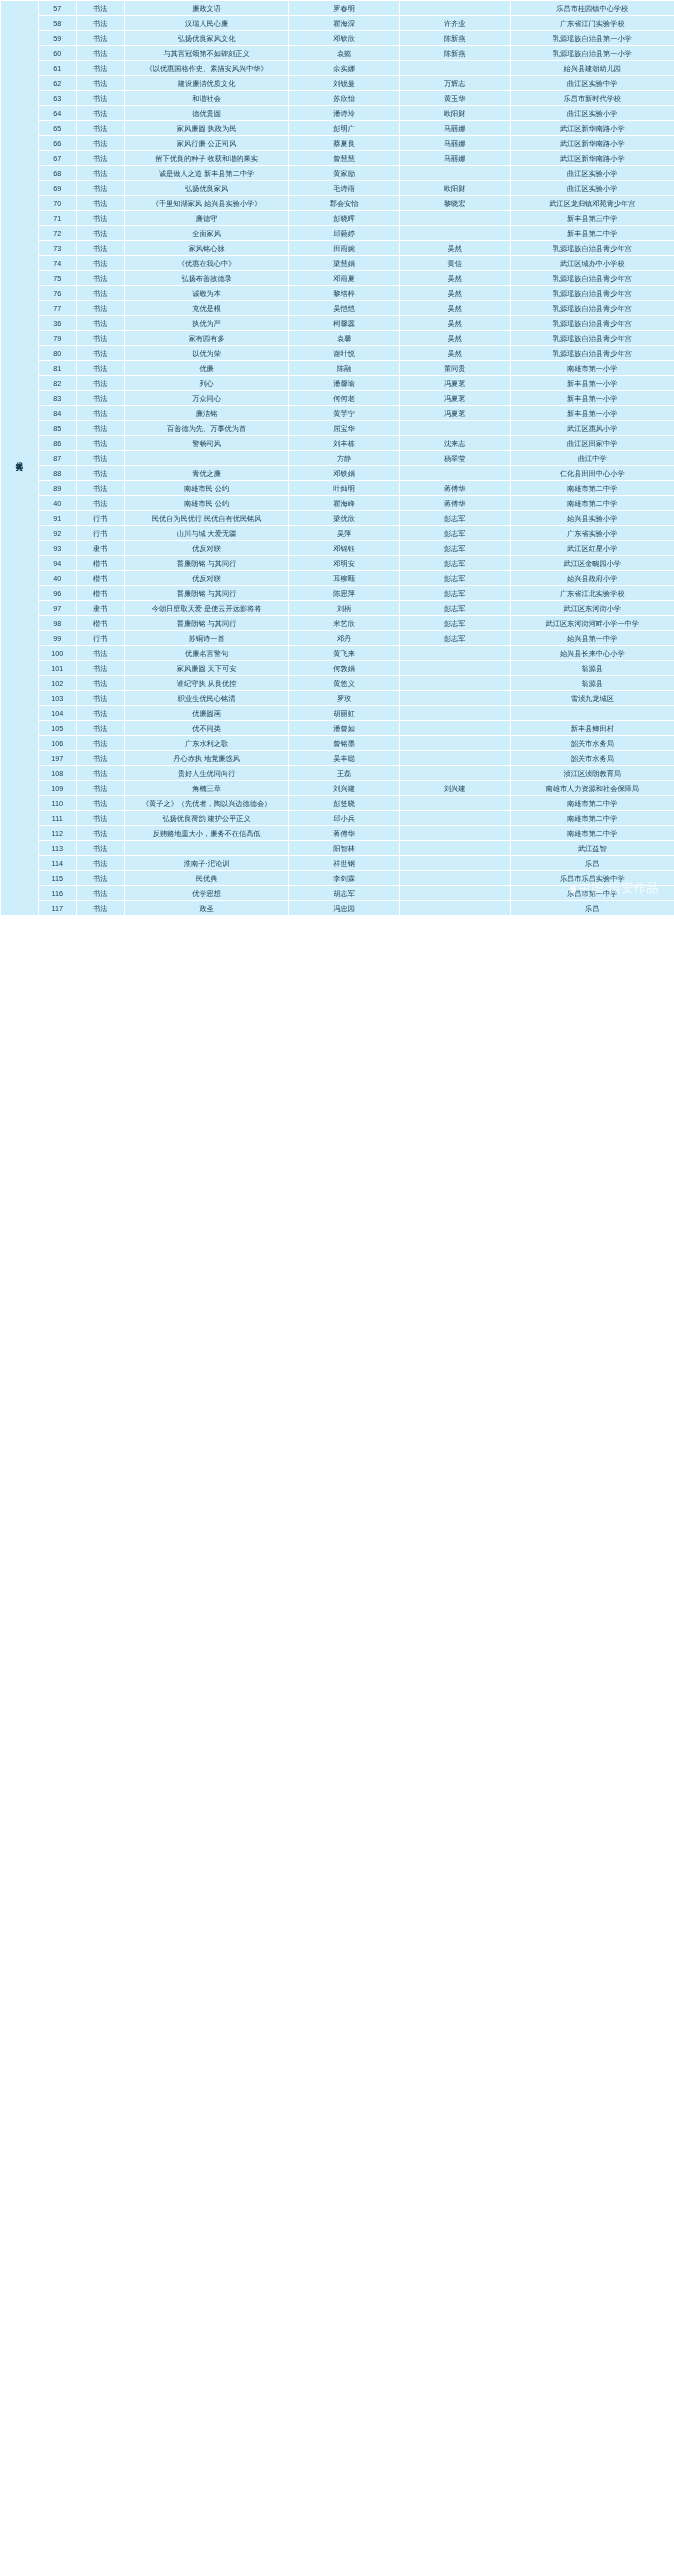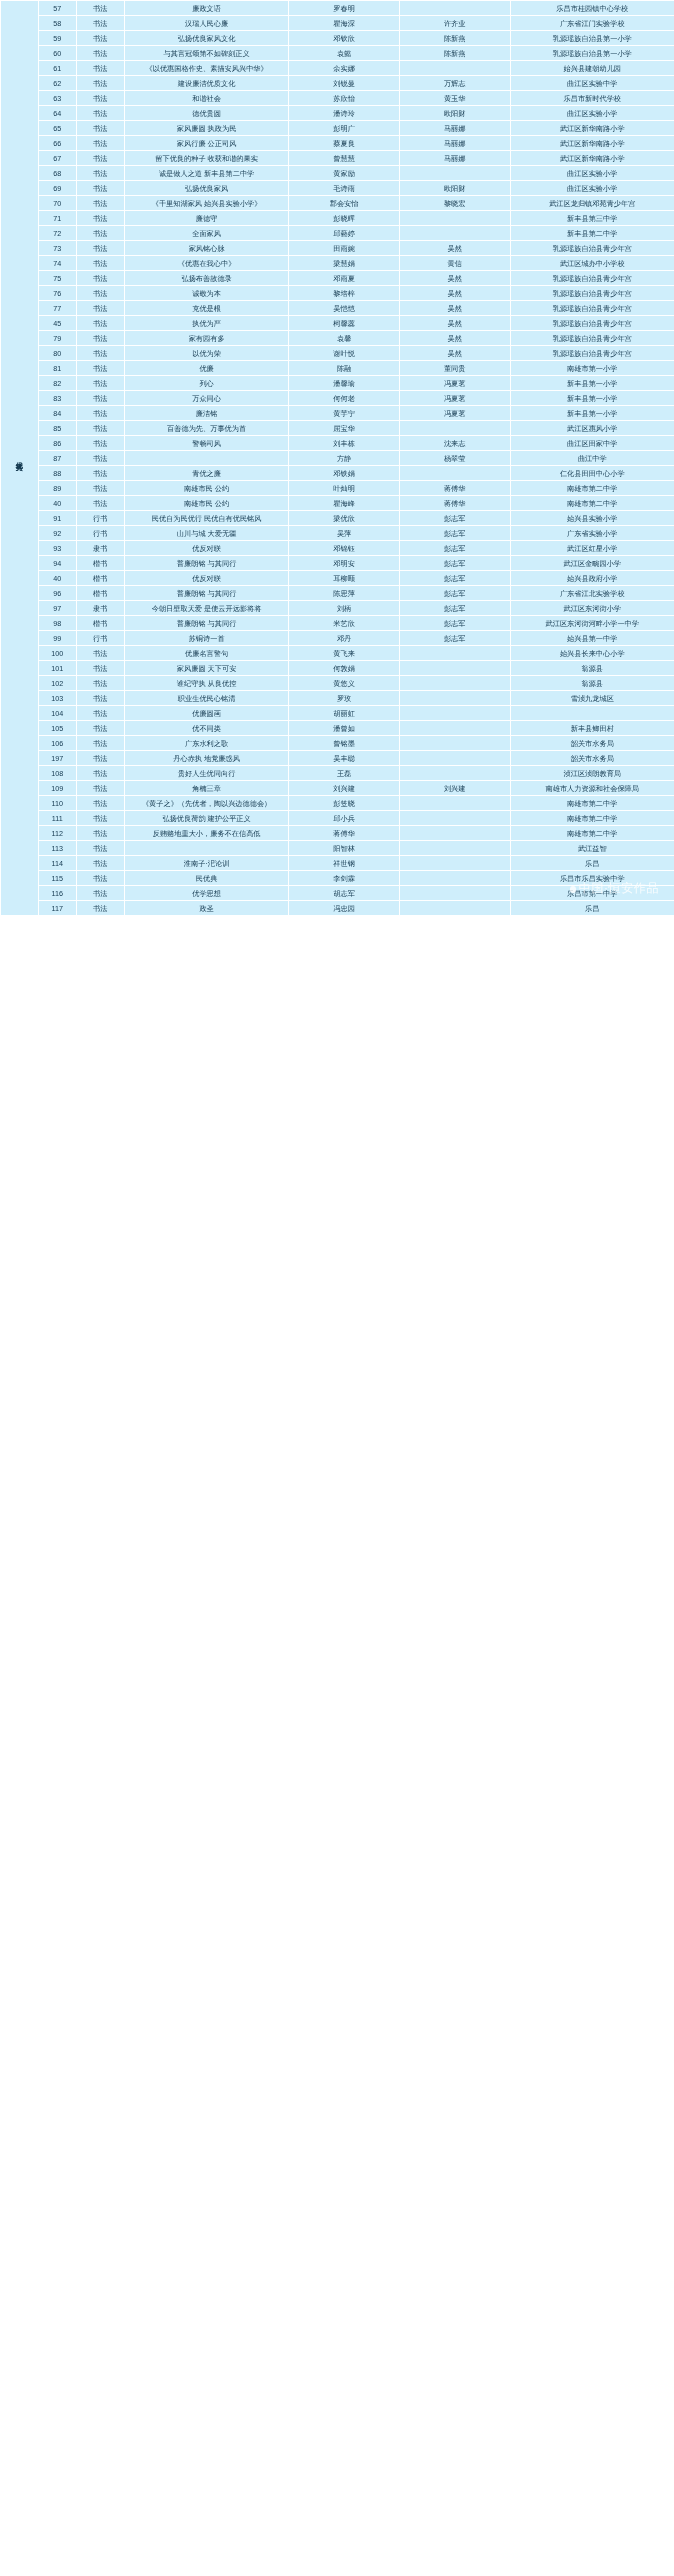--- a/index.html
+++ b/index.html
@@ -216,21 +216,21 @@
         </tr>
         <tr>
           <td class="num">77</td>
           <td class="cat">书法</td>
           <td class="title">克优是根</td>
           <td class="author">吴恺恺</td>
           <td class="adviser">吴然</td>
           <td class="unit">乳源瑶族自治县青少年宫</td>
         </tr>
         <tr>
-          <td class="num">45</td>
+          <td class="num">36</td>
           <td class="cat">书法</td>
           <td class="title">执优为严</td>
           <td class="author">柯馨蕊</td>
           <td class="adviser">吴然</td>
           <td class="unit">乳源瑶族自治县青少年宫</td>
         </tr>
         <tr>
           <td class="num">79</td>
           <td class="cat">书法</td>
           <td class="title">家有园有多</td>

